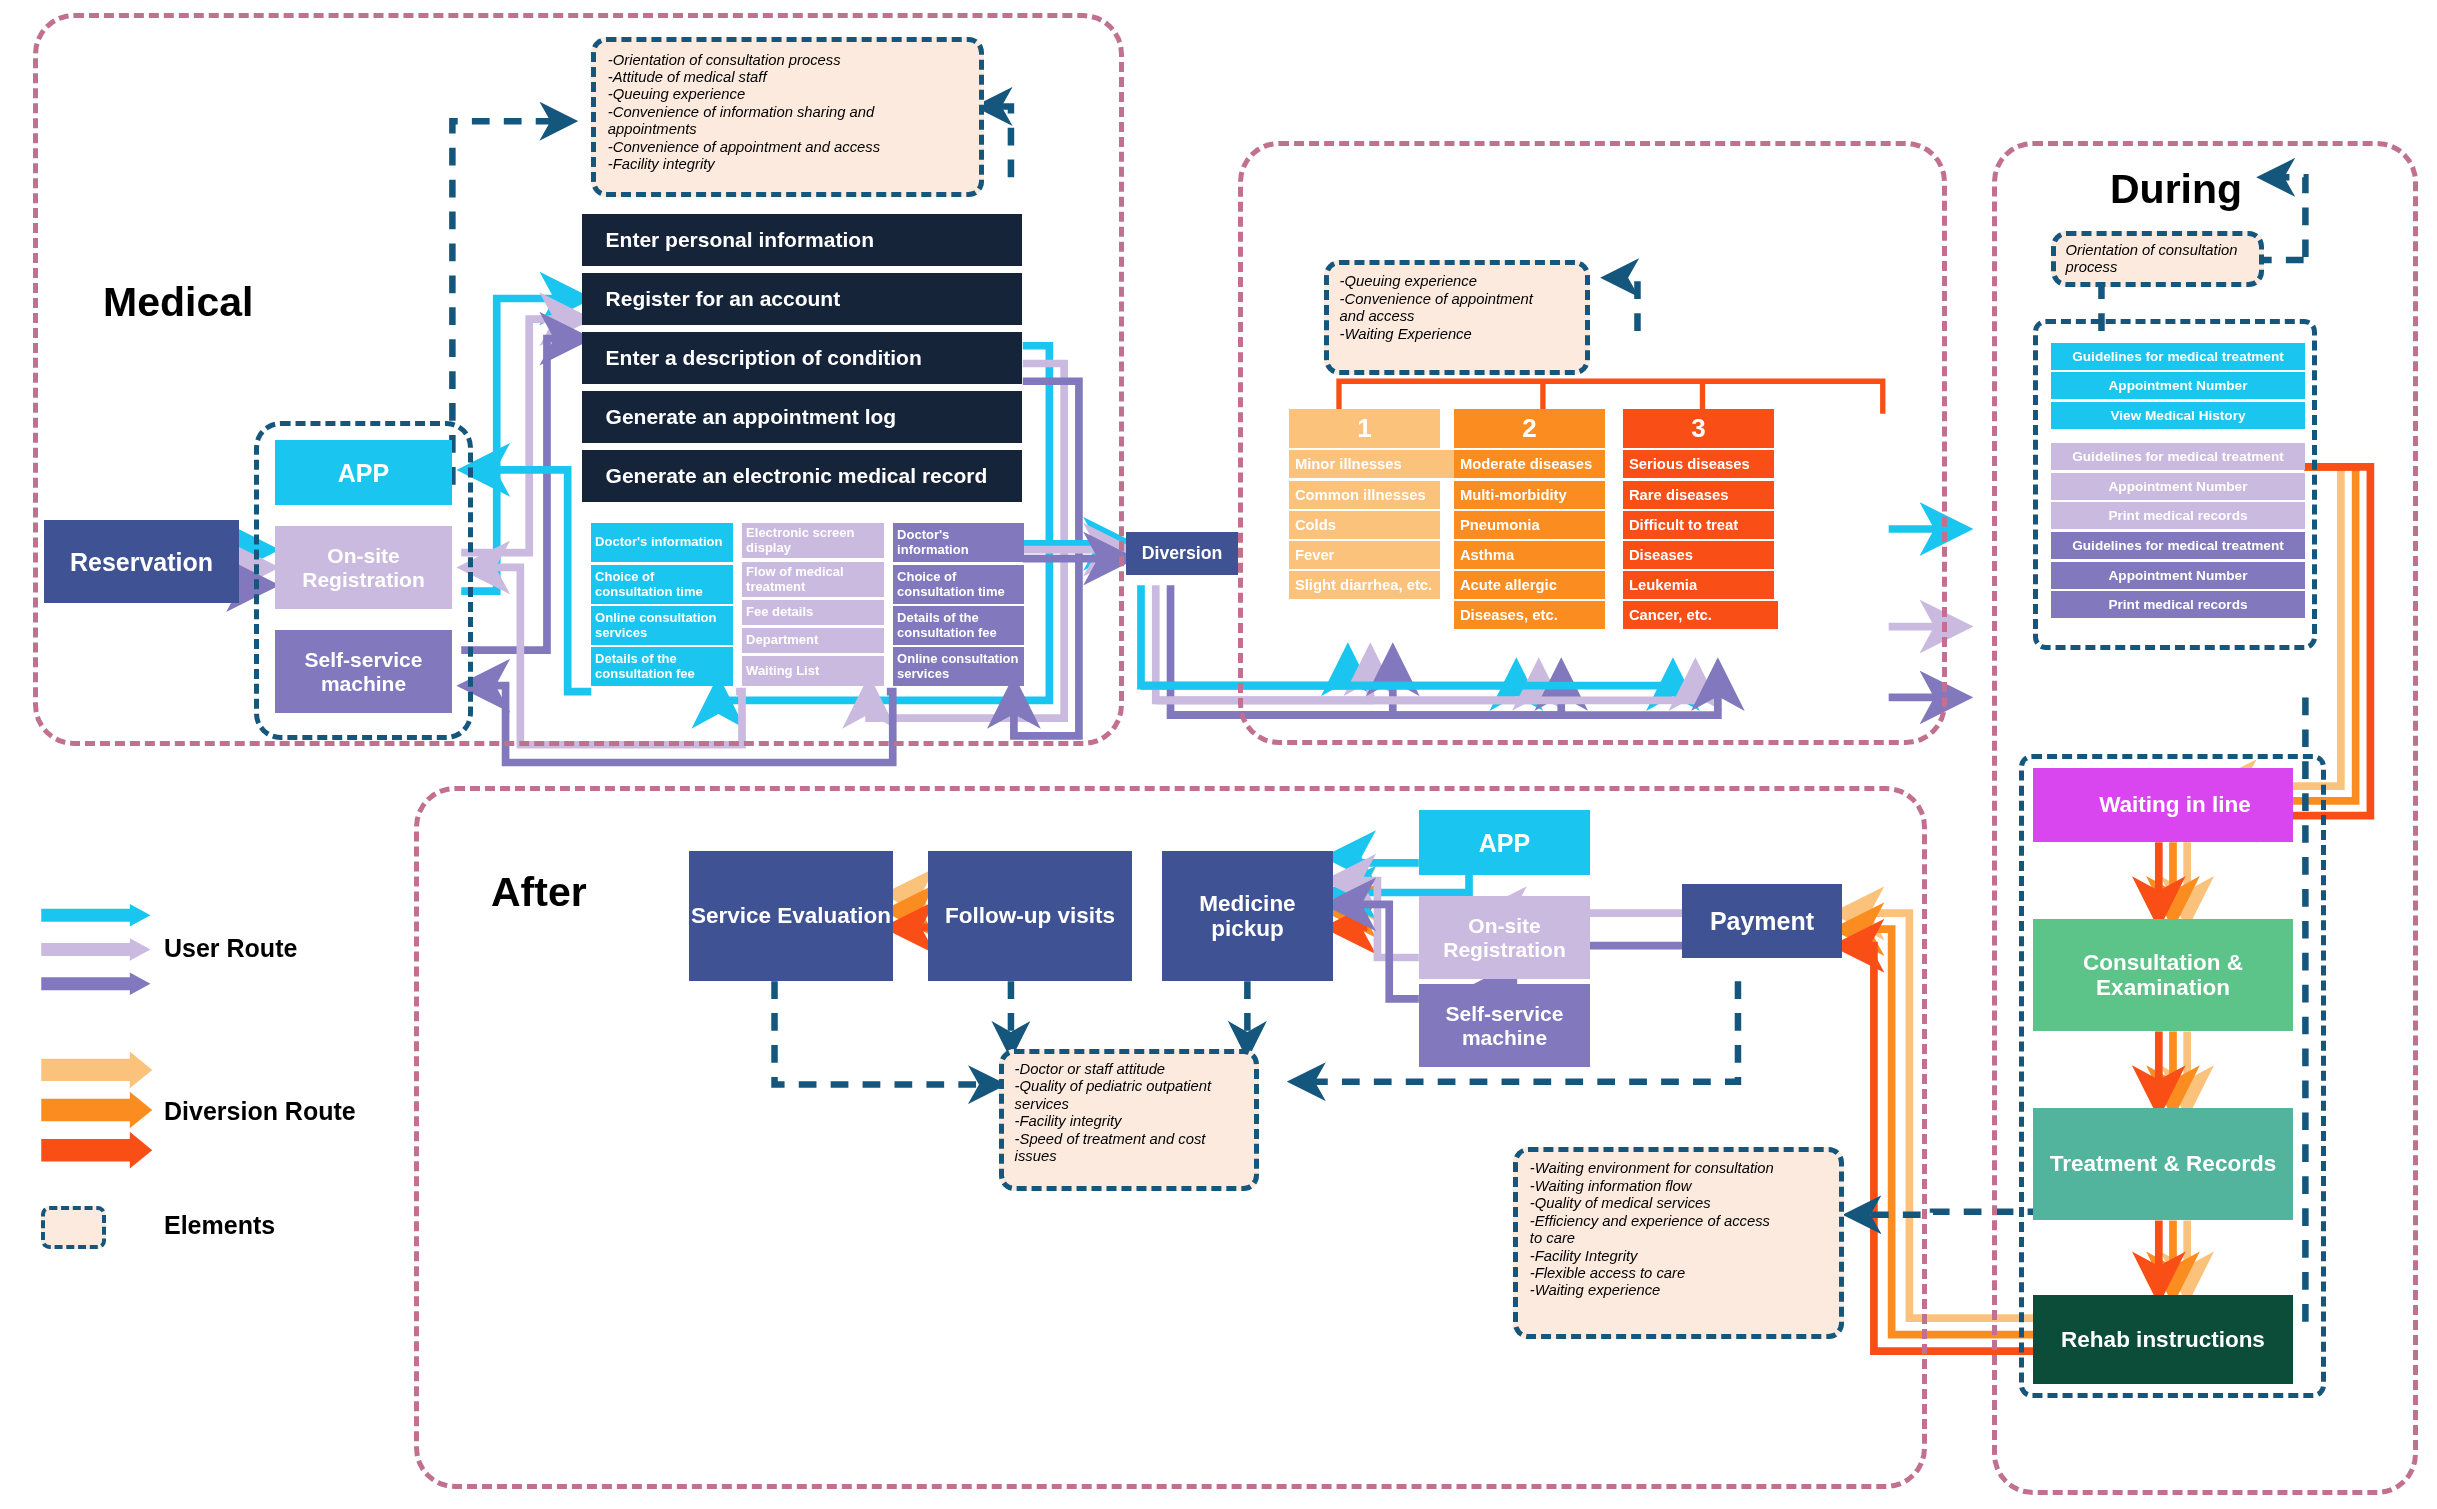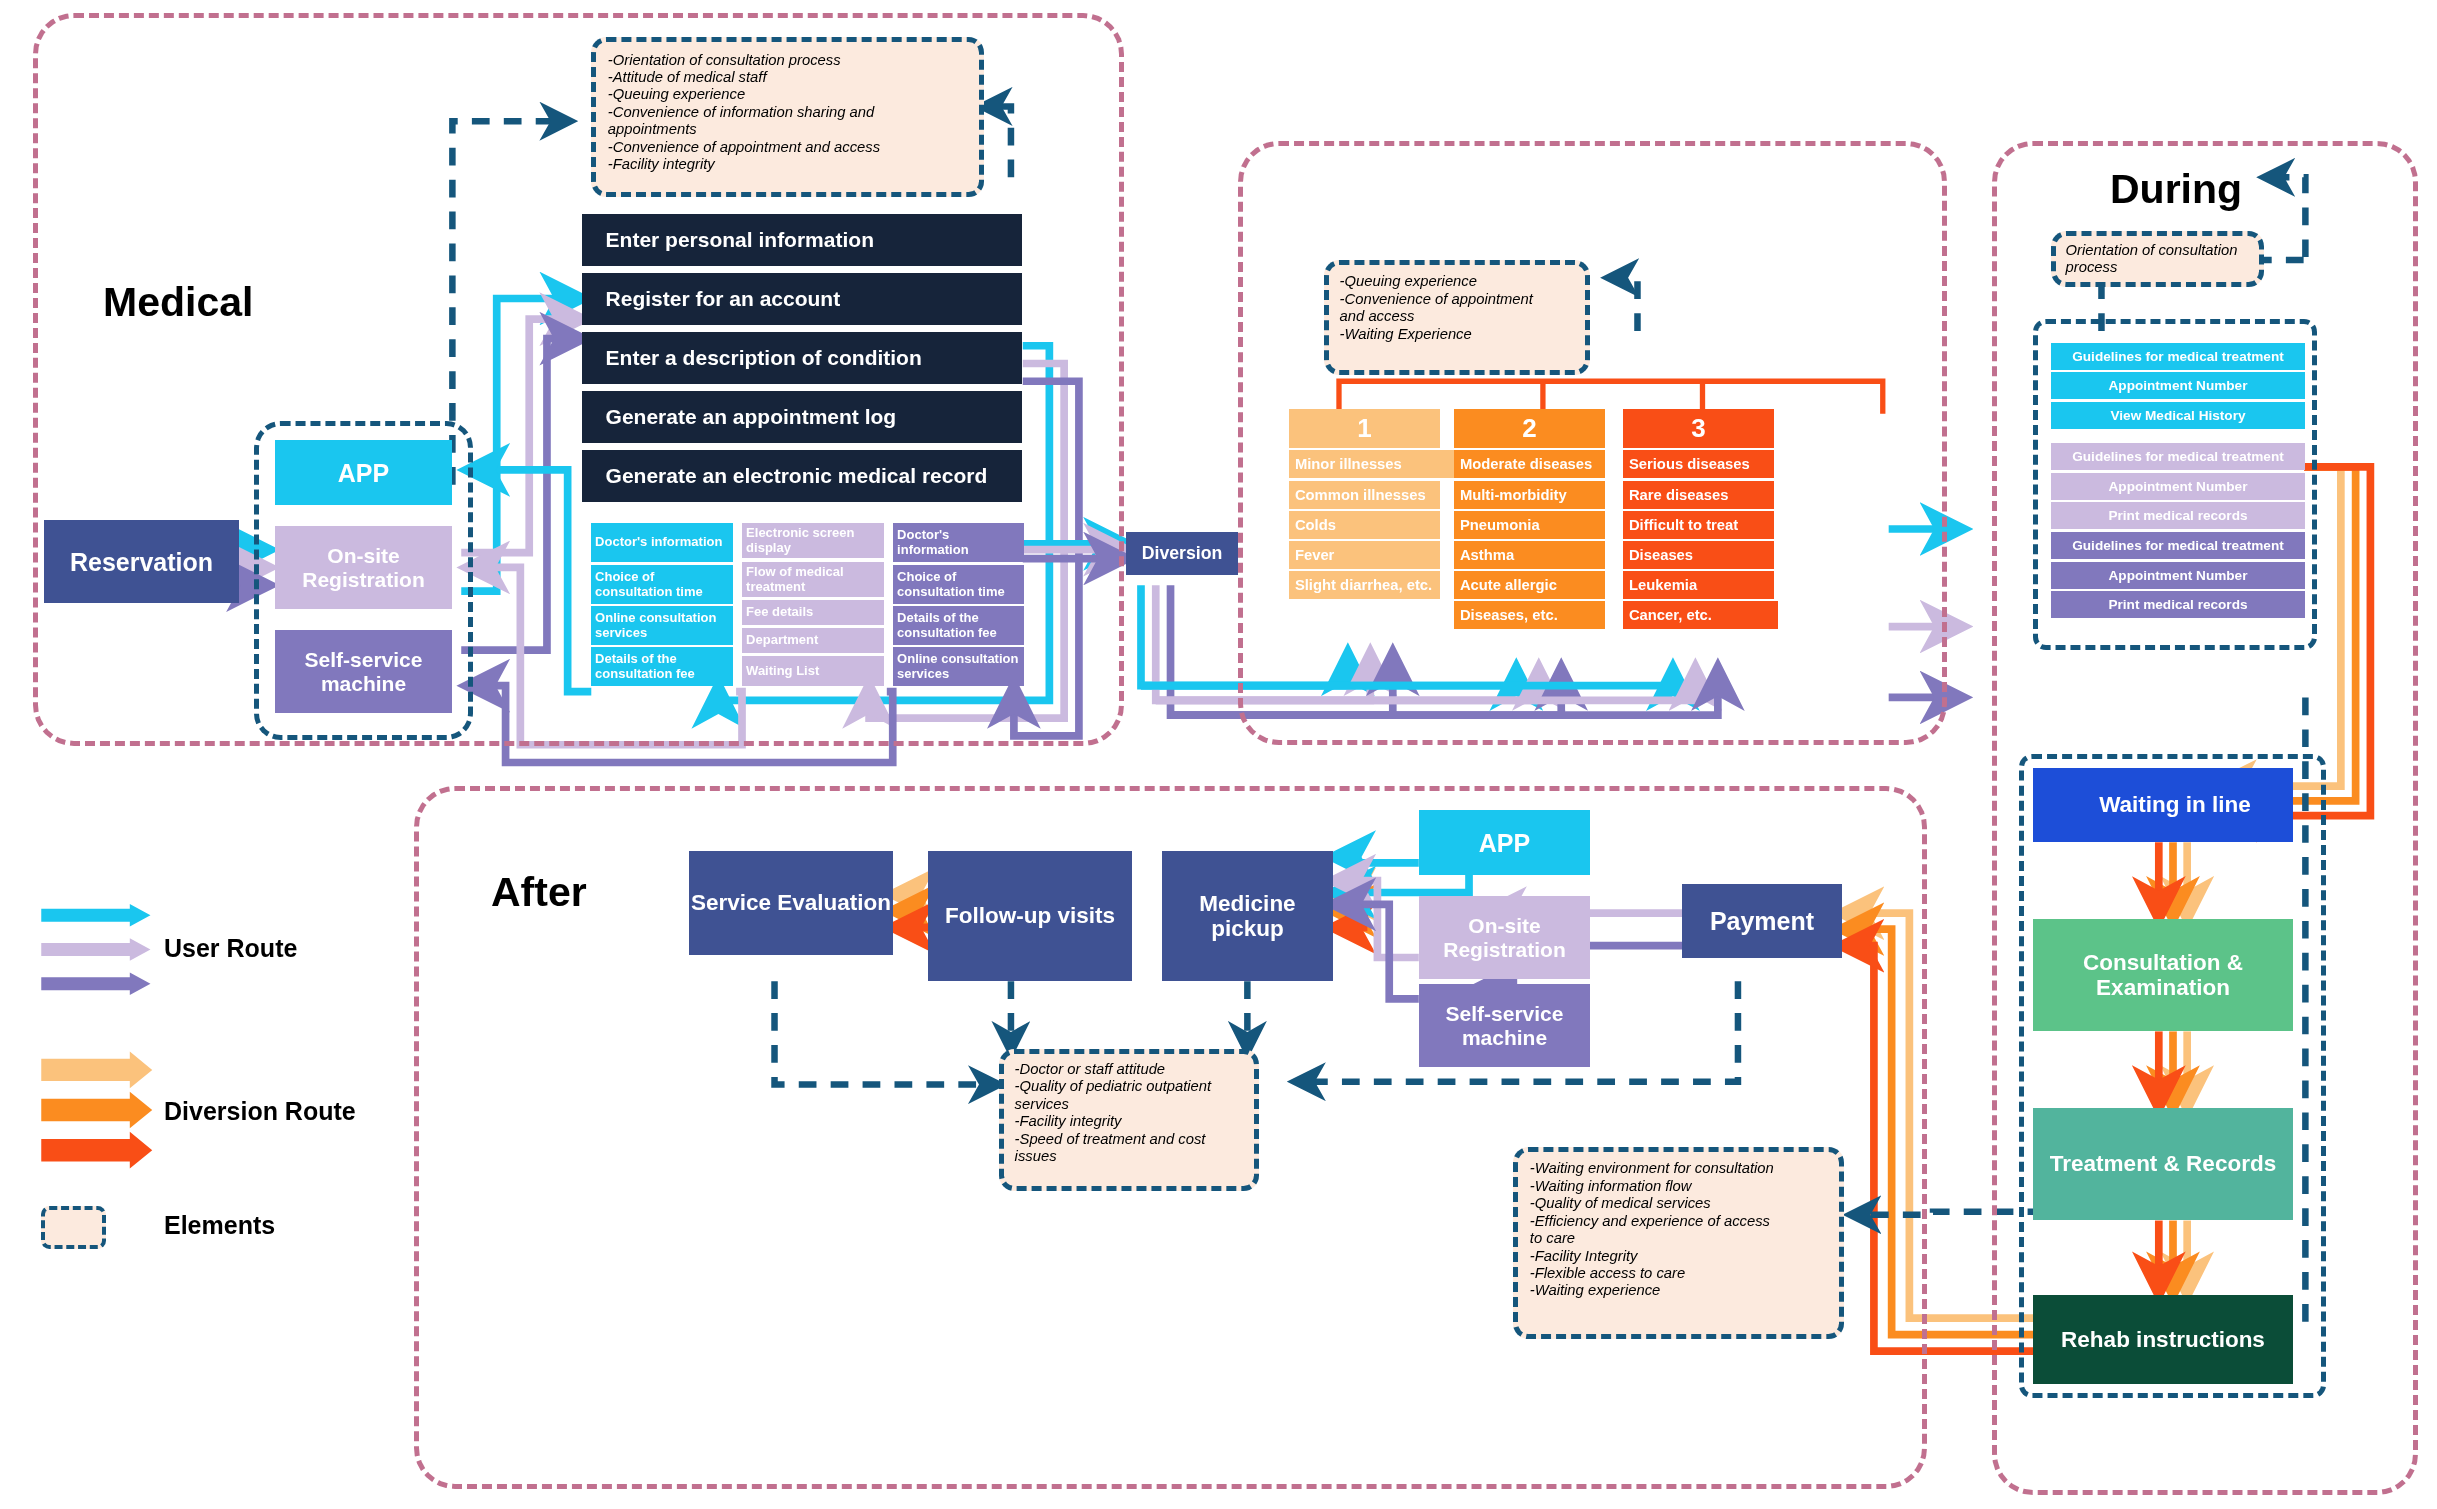--- a/index.html
+++ b/index.html
@@ -32,21 +32,21 @@
   .boxL{justify-content:flex-start;}
 
   
   .tri-head{display:flex;align-items:center;justify-content:center;color:#fff;
             font-weight:bold;}
   .tri-cell{display:flex;align-items:center;color:#fff;font-weight:bold;
             padding-left:5.9px;}
   .t1{background:#fbc27c;} .t2{background:#fb8c20;} .t3{background:#f94e16;}
 
   
-  .g1{background:#1d4ed8;padding-left:24px;} .g2{background:#5cc389;}
+  .g1{background:#d946ef;padding-left:24px;} .g2{background:#5cc389;}
   .g3{background:#52b49d;} .g4{background:#0b4d38;}
 
   
   .card{color:#fff;font-weight:bold;line-height:1.1;padding:2.4px 4.1px;
         display:flex;align-items:center;}
   .card.cyan{background:#1ac6ef;}
   .card.lilac{background:#cbbadf;}
   .card.purple{background:#8178bd;}
 
   
@@ -296,21 +296,21 @@
 
   <div class="abs box g1" style="left:2033px;top:768px;width:260px;height:74px;font-size:22.5px;">Waiting in line</div>
   <div class="abs box g2" style="left:2033px;top:919px;width:260px;height:112px;font-size:22.5px;">
     <span>Consultation &amp; Examination</span>
   </div>
   <div class="abs box g3" style="left:2033px;top:1108px;width:260px;height:112px;font-size:22.5px;">
     <span>Treatment &amp; Records</span>
   </div>
   <div class="abs box g4" style="left:2033px;top:1295px;width:260px;height:89px;font-size:22.5px;">Rehab instructions</div>
 
-  <div class="abs box indigo" style="left:689px;top:851px;width:204px;height:104px;font-size:22.5px;">
+  <div class="abs box indigo" style="left:689px;top:851px;width:204px;height:130px;font-size:22.5px;">
     <span>Service Evaluation</span>
   </div>
   <div class="abs box indigo" style="left:928px;top:851px;width:204px;height:130px;font-size:22.5px;">
     <span>Follow-up visits</span>
   </div>
   <div class="abs box indigo" style="left:1162px;top:851px;width:171px;height:130px;font-size:22.5px;">
     <span>Medicine pickup</span>
   </div>
 
   <div class="abs box cyan" style="left:1419px;top:810px;width:171px;height:65px;font-size:25px;">APP</div>

